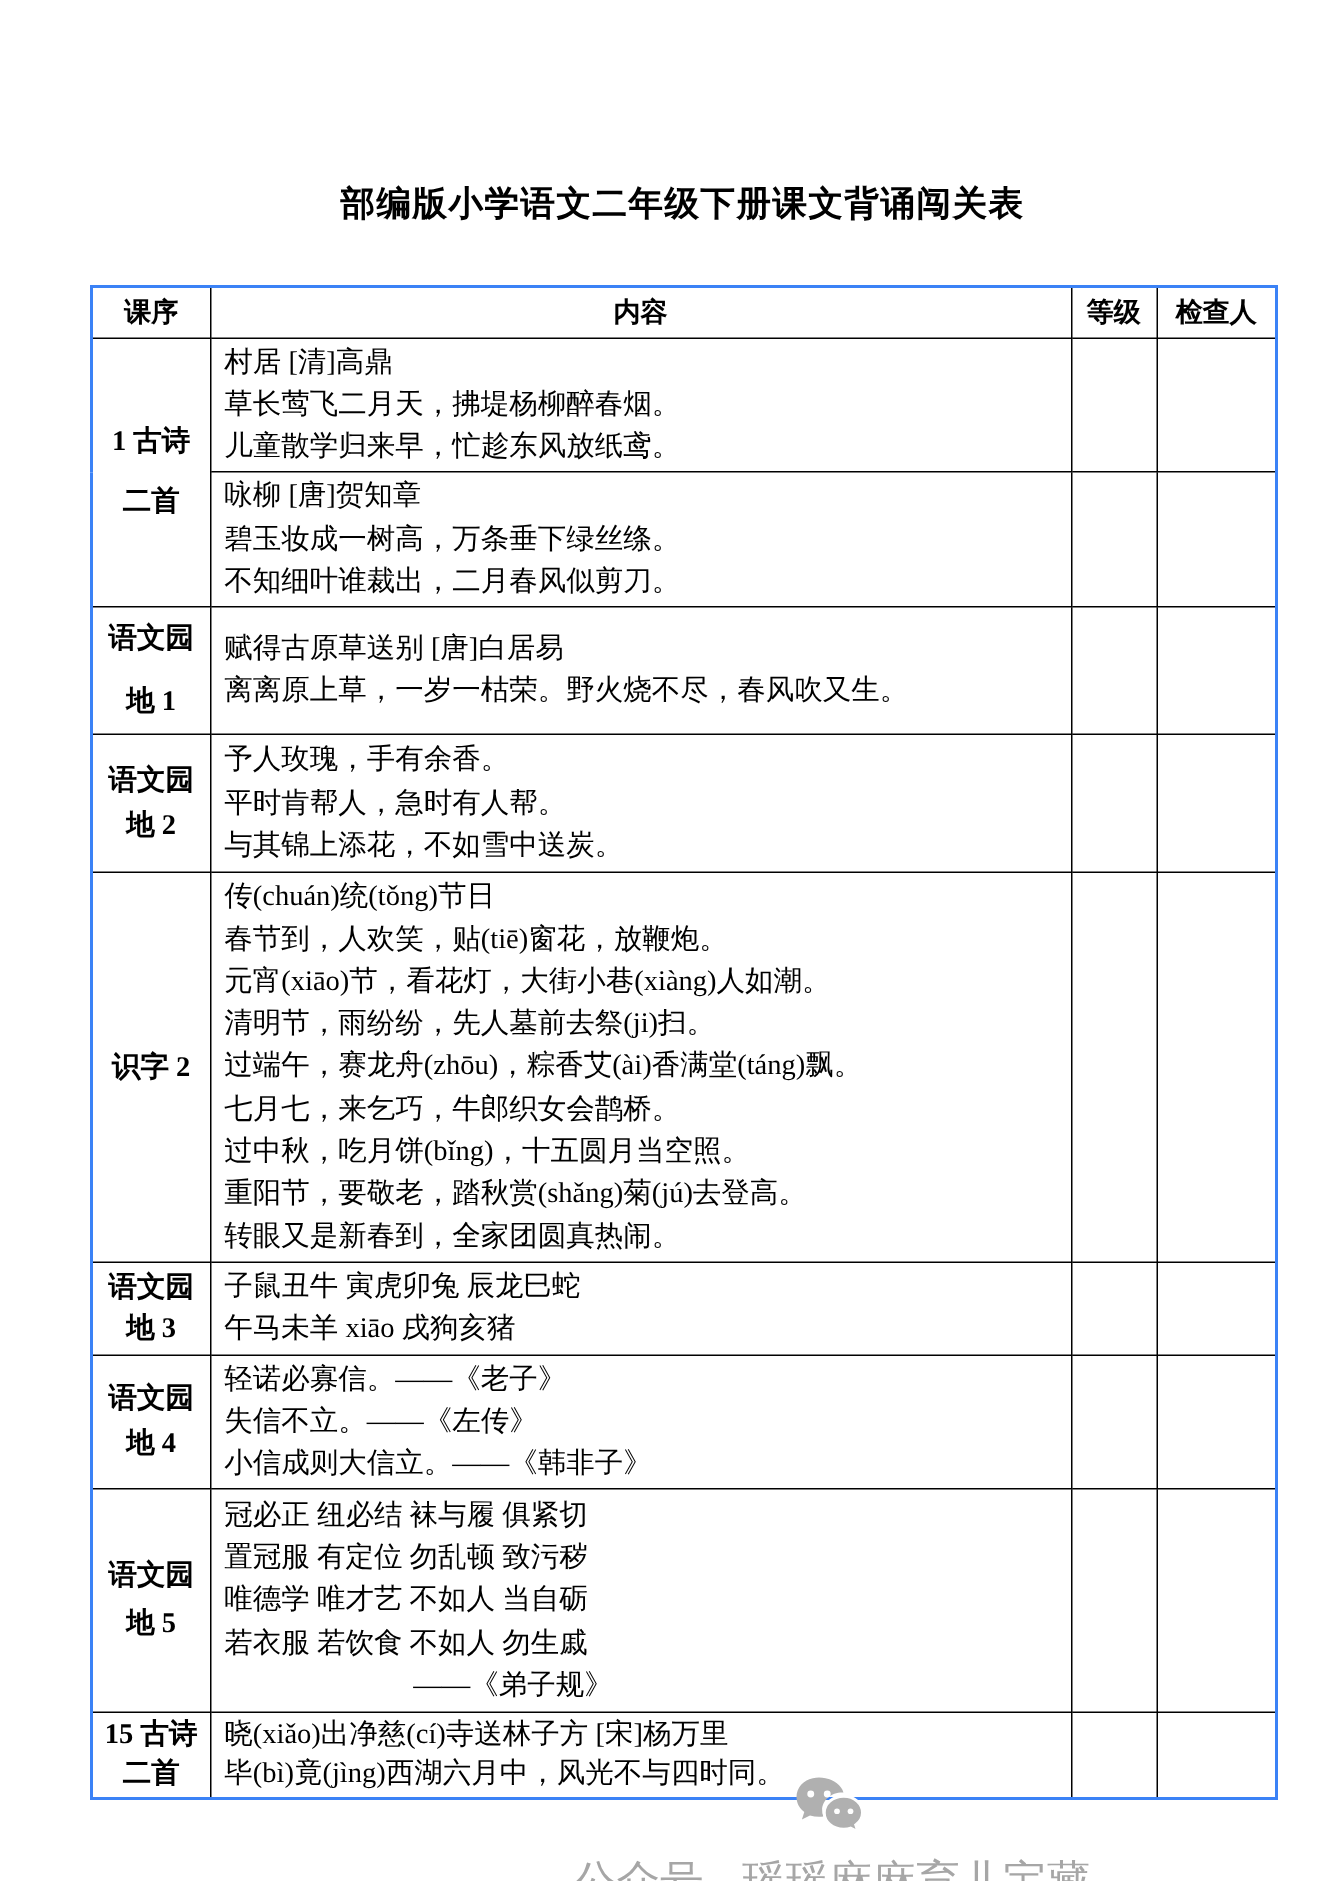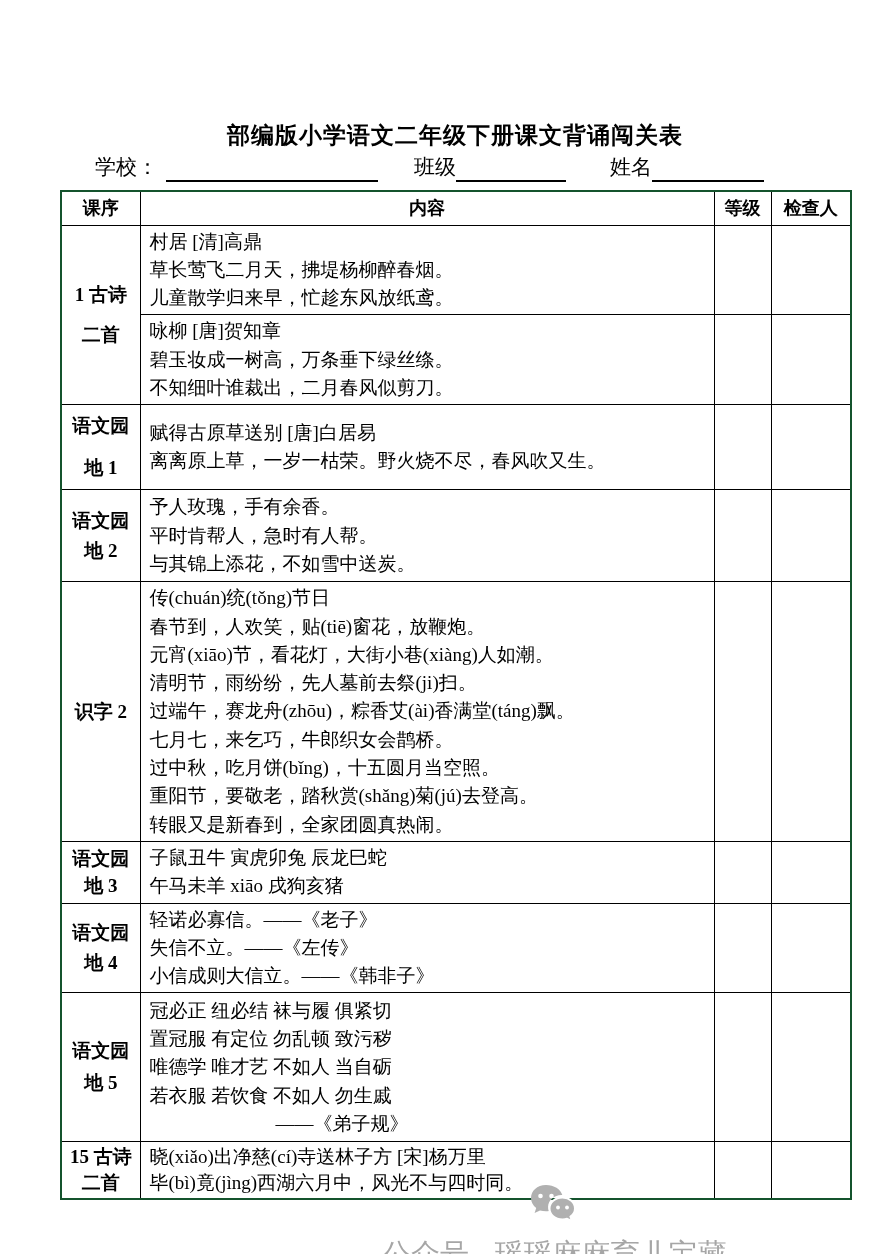--- a/index.html
+++ b/index.html
@@ -42,21 +42,21 @@
   .gap2 { width: 44px; }
 
   table.tbl {
     position: absolute;
     top: 190px;
     left: 60px;
     width: 790px;
     border-collapse: collapse;
     table-layout: fixed;
   }
-  table.tbl { border: 2px solid #14532d; }
+  table.tbl { border: 2px solid #3b82f6; }
   .tbl th, .tbl td { border: 1px solid #000; }
   col.c-lesson  { width: 79px; }
   col.c-content { width: 574px; }
   col.c-grade   { width: 57px; }
   col.c-checker { width: 80px; }
 
   .tbl th {
     font-size: 18px;
     font-weight: bold;
     text-align: center;
@@ -114,30 +114,20 @@
     white-space: nowrap;
   }
 </style>
 </head>
 <body>
 
 <div class="page">
 
   <div class="title">部编版小学语文二年级下册课文背诵闯关表</div>
 
-  <div class="form-line">
-    <span class="form-label">学校：</span>
-      <span class="uline u-school"></span>
-    <span class="gap1"></span>
-    <span class="form-label">班级</span>
-      <span class="uline u-class"></span>
-    <span class="gap2"></span>
-    <span class="form-label">姓名</span>
-      <span class="uline u-name"></span>
-  </div>
 
   <table class="tbl">
     <colgroup>
       <col class="c-lesson">
         <col class="c-content">
         <col class="c-grade">
         <col class="c-checker">
     </colgroup>
     <tbody>
         <tr class="hrow">

